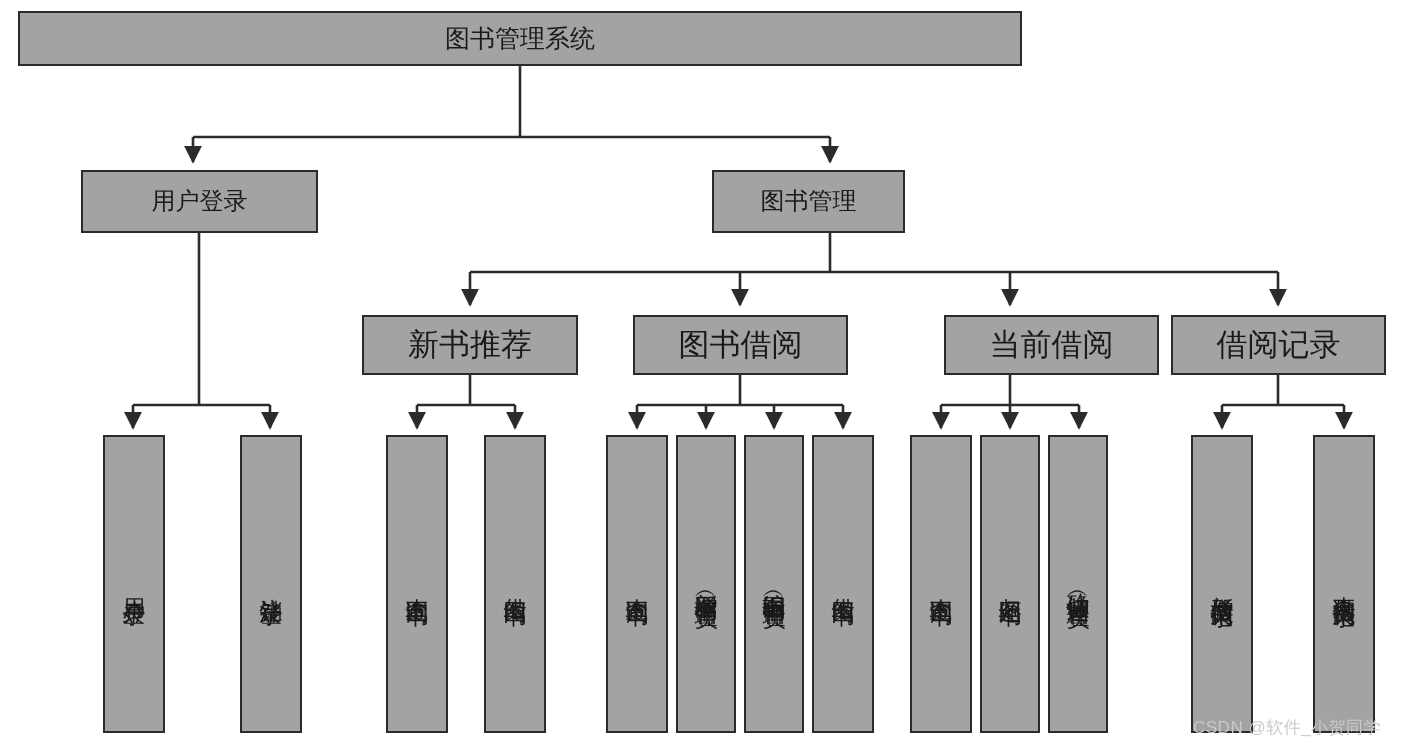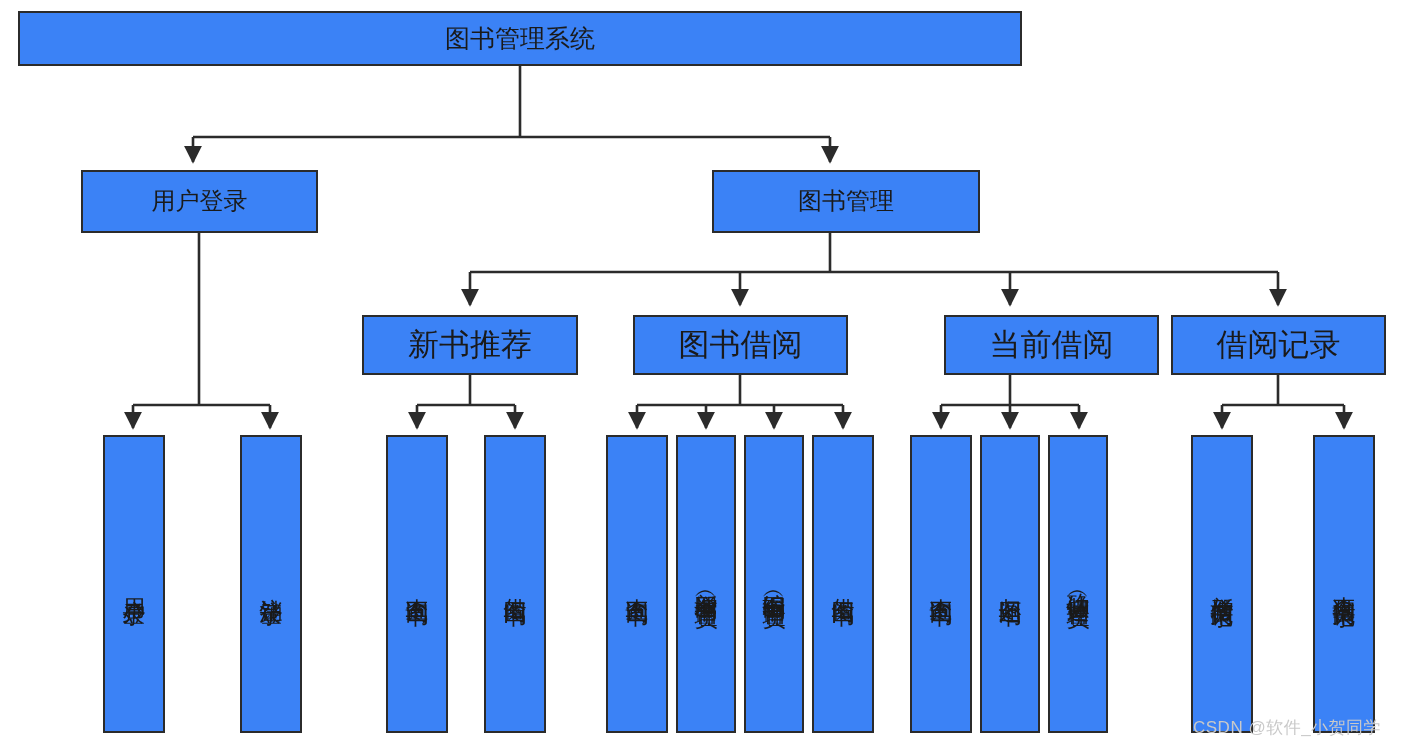--- a/index.html
+++ b/index.html
@@ -23,21 +23,21 @@
     left: 0;
     top: 0;
     width: 1405px;
     height: 747px;
     pointer-events: none;
   }
   .node {
     position: absolute;
     box-sizing: border-box;
     border: 2px solid #2b2b2b;
-    background: #3b82f6;
+    background: #a3a3a3;
     display: flex;
     align-items: center;
     justify-content: center;
     color: #1a1a1a;
     line-height: 1.18;
     text-align: center;
     z-index: 2;
   }
   .node.root {
     font-size: 25px;
@@ -125,21 +125,21 @@
     </g>
   </svg>
 
   <div class="node root" style="left:18px; top:11px; width:1004px; height:55px;">
     <span class="label">图书管理系统</span>
   </div>
 
   <div class="node level2" style="left:81px; top:170px; width:237px; height:63px;">
     <span class="label">用户登录</span>
   </div>
-  <div class="node level2" style="left:712px; top:170px; width:268px; height:63px;">
+  <div class="node level2" style="left:712px; top:170px; width:193px; height:63px;">
     <span class="label">图书管理</span>
   </div>
 
   <div class="node level3" style="left:362px; top:315px; width:216px; height:60px;">
     <span class="label">新书推荐</span>
   </div>
   <div class="node level3" style="left:633px; top:315px; width:215px; height:60px;">
     <span class="label">图书借阅</span>
   </div>
   <div class="node level3" style="left:944px; top:315px; width:215px; height:60px;">

